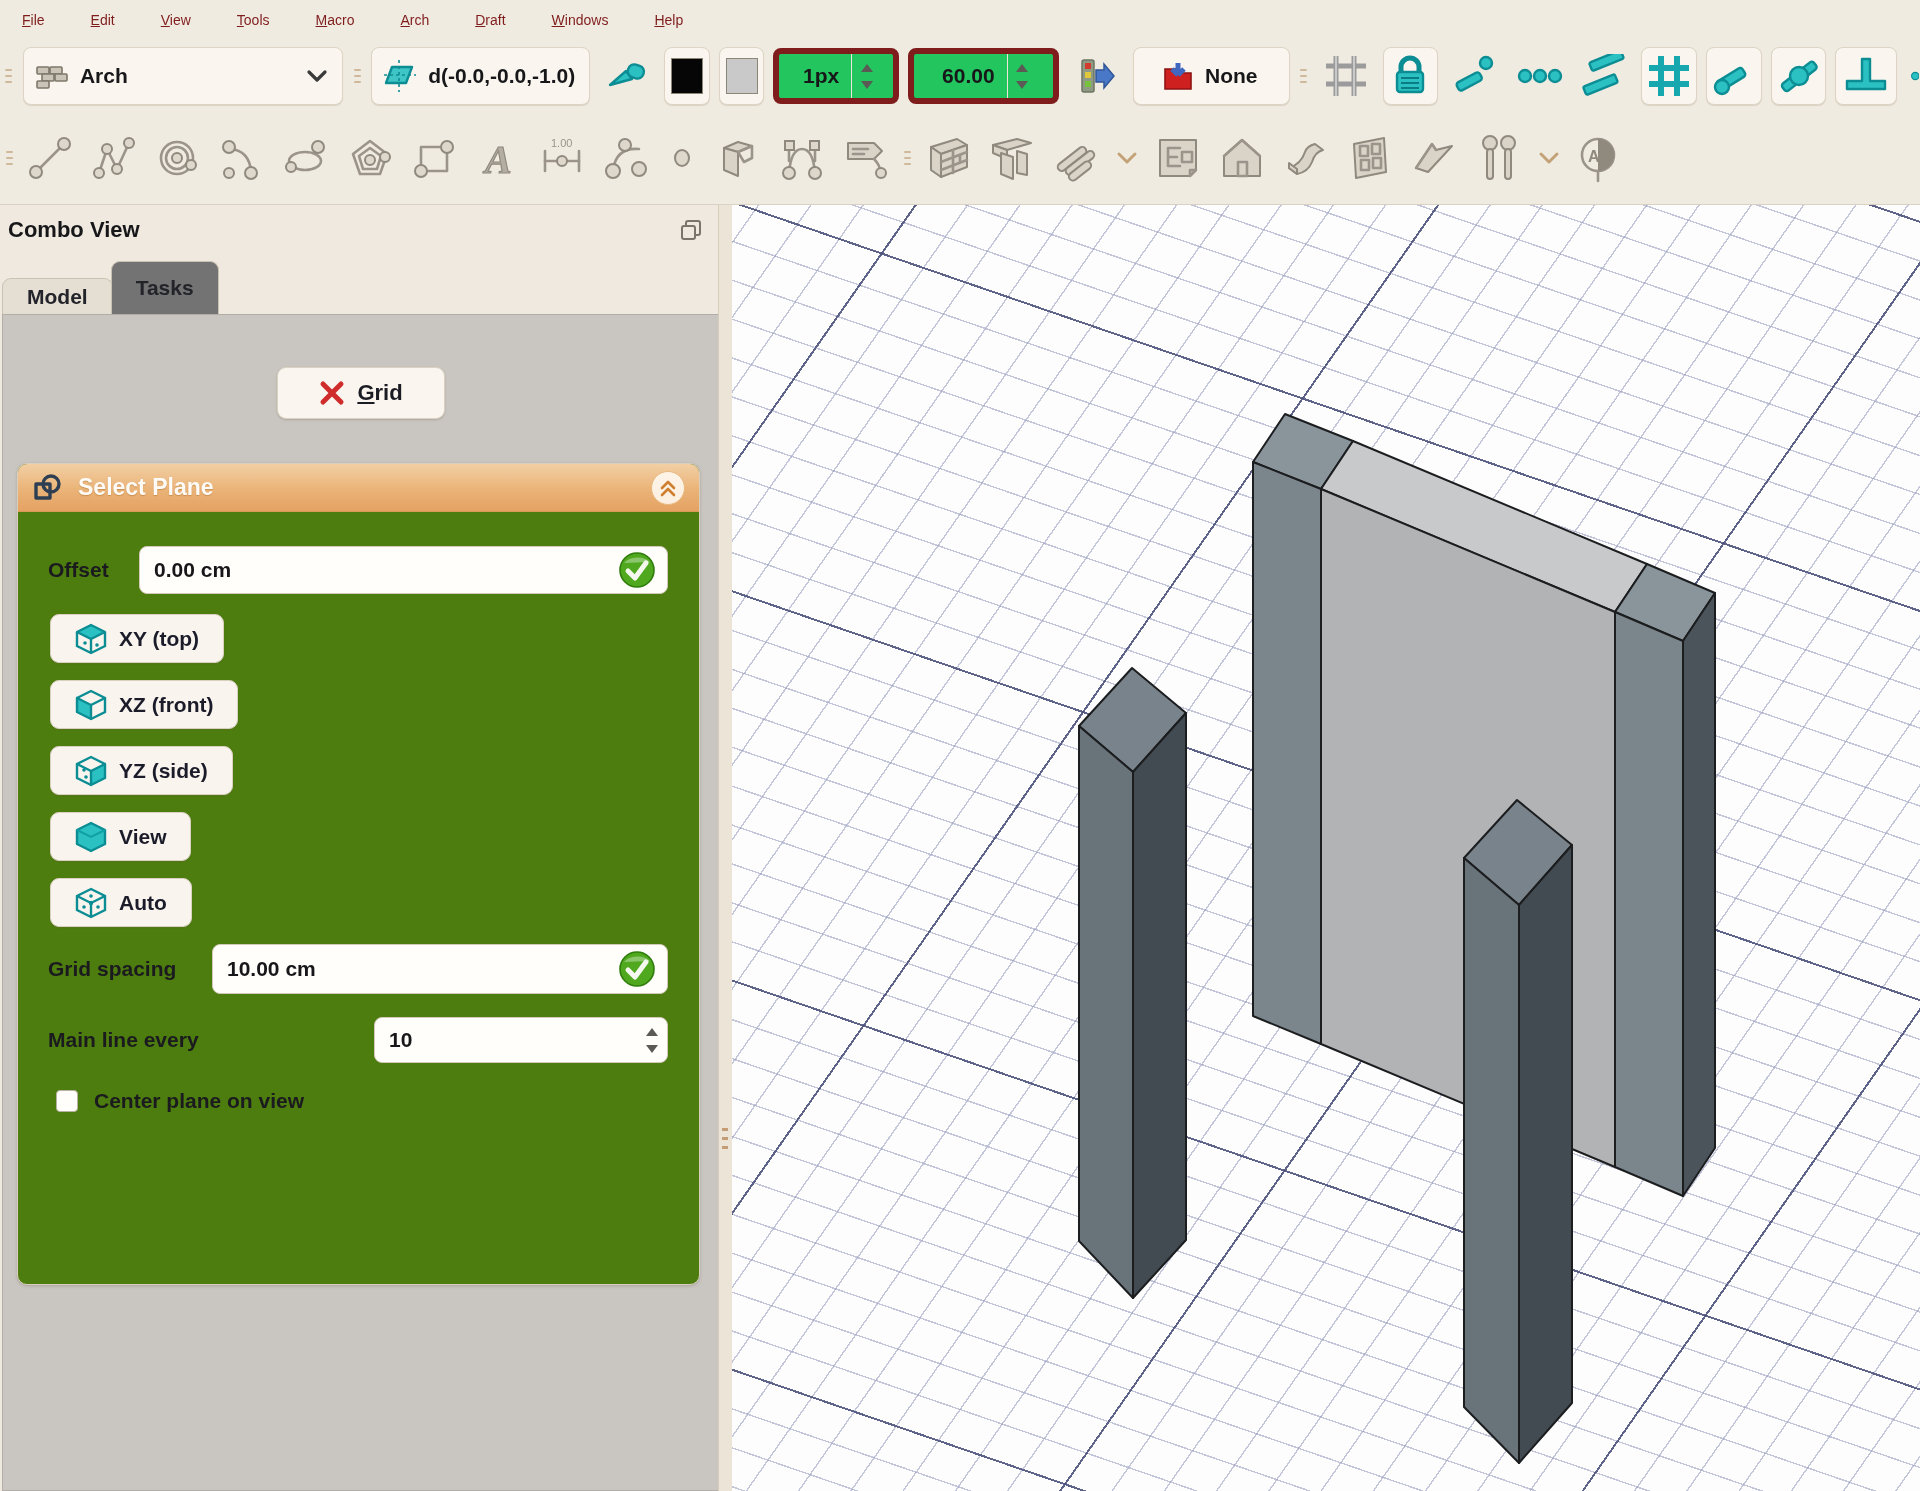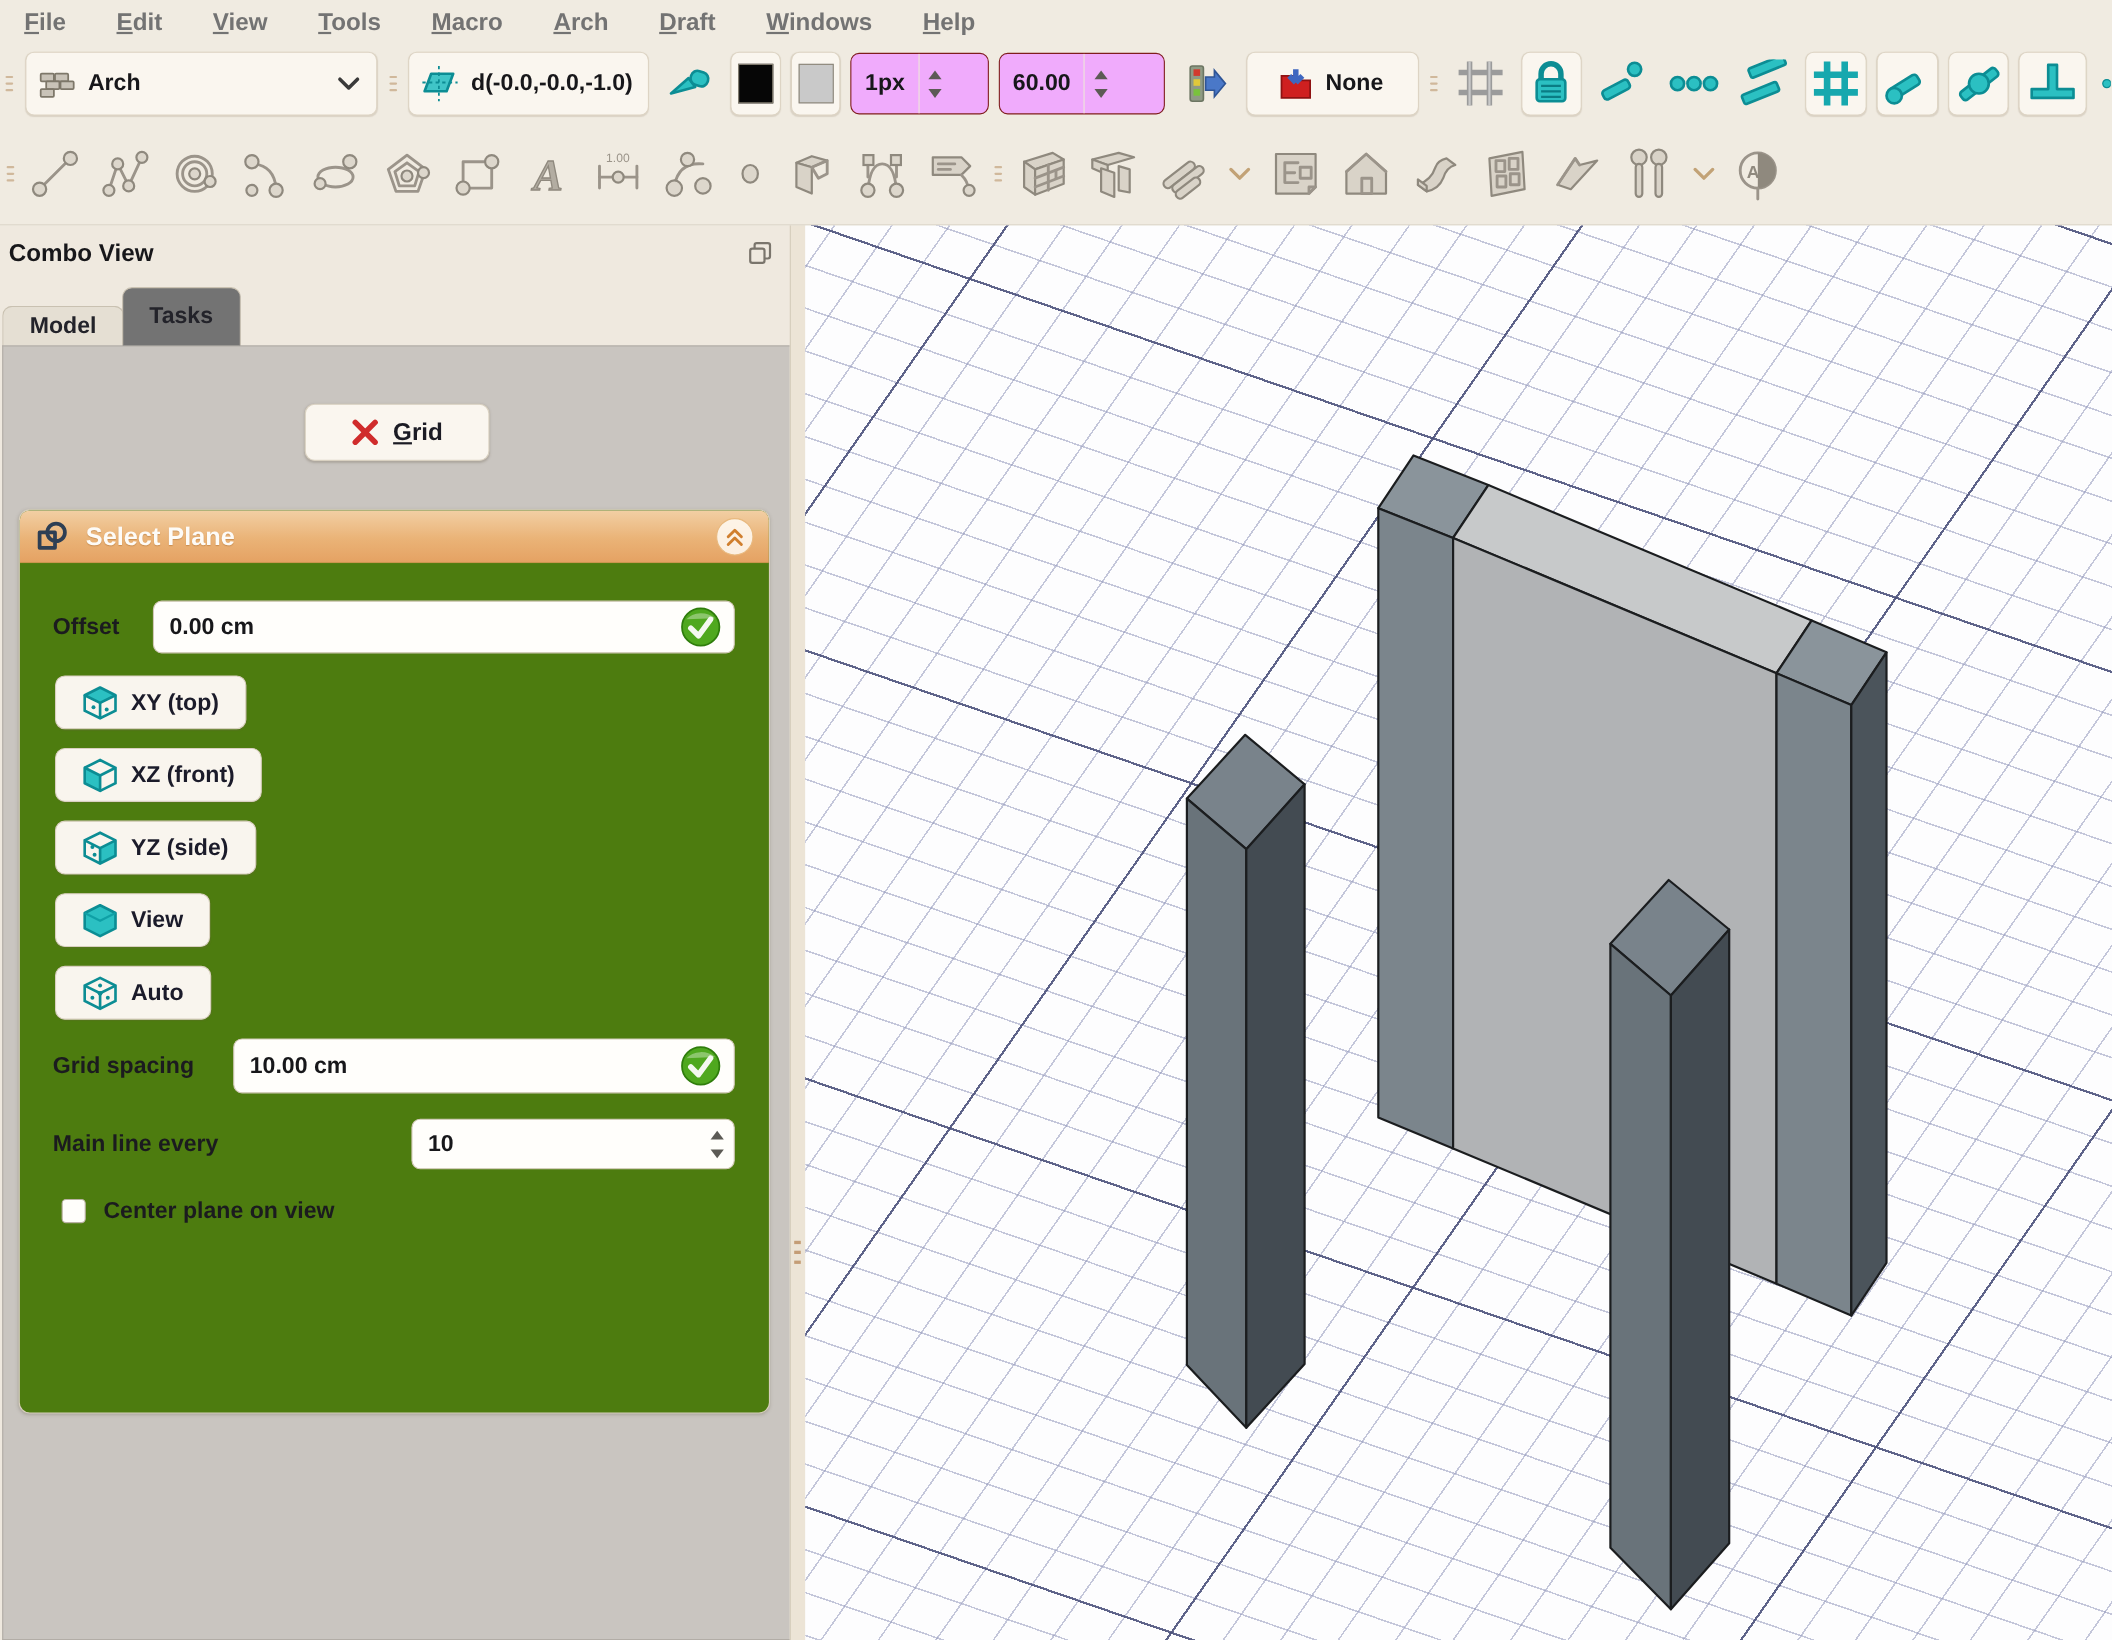--- a/index.html
+++ b/index.html
@@ -3,37 +3,37 @@
 <meta charset="utf-8">
 <style>
   * { margin:0; padding:0; box-sizing:border-box; }
   html,body { width:1920px; height:1491px; overflow:hidden; }
   body { background:#efe9df; font-family:"Liberation Sans",sans-serif; color:#17171a; position:relative; }
 
   
   .menubar { position:absolute; left:0; top:0; width:1920px; height:40px;
              display:flex; align-items:center; gap:46px; padding-left:22px;
              background:#f0ebe1; }
-  .menu-item { font-size:22px; font-weight:700; color:#737373; display:inline-block; cursor:default; }
+  .menu-item { font-size:14px; font-weight:400; color:#7f1d1d; display:inline-block; cursor:default; }
   .menu-item::first-letter { text-decoration:underline; }
 
   
   .tb { position:absolute; left:0; width:1920px; display:flex; align-items:center; background:#f0ebe1; }
   .tb1 { top:40px; height:72px; gap:9px; padding-left:4px; }
   .tb2 { top:112px; height:93px; gap:8px; padding-left:4px; border-bottom:1px solid #d8d1c4; }
   .grip { width:10px; height:40px; display:flex; flex-direction:column; justify-content:center; gap:4px; align-items:center; }
   .grip i { width:7px; height:2px; background:#d0b89b; border-radius:1px; }
   .tbtn { height:58px; display:flex; align-items:center; justify-content:center; border-radius:8px; }
   .raised { background:#faf6ef; border:1px solid #ddd4c4; box-shadow:0 1px 1px rgba(120,100,70,.18); }
   .flat { background:transparent; border:1px solid transparent; }
   .ibtn { width:56px; }
   .tool2 { width:56px; height:64px; display:flex; align-items:center; justify-content:center; }
   .combo { padding:0 14px 0 10px; gap:10px; }
   .combo .lbl, .btn-lbl { font-size:21px; font-weight:700; color:#17171a; }
-  .spin { background:#f0abfc; border:1px solid #7f1d1d; border-radius:8px; height:56px; display:flex; align-items:center; }
+  .spin { background:#22c55e; border:6px solid #7f1d1d; border-radius:8px; height:56px; display:flex; align-items:center;justify-content:center; }
   .spin .val { font-size:21px; font-weight:700; padding:0 12px; }
   .arrows { width:30px; height:100%; display:flex; flex-direction:column; justify-content:center; gap:9px; align-items:center; border-left:1px solid #eee7da; }
   .tri-up { width:0; height:0; border-left:6px solid transparent; border-right:6px solid transparent; border-bottom:8px solid #5c5a55; }
   .tri-dn { width:0; height:0; border-left:6px solid transparent; border-right:6px solid transparent; border-top:8px solid #5c5a55; }
   .swatch { width:46px; }
   .swatch i { display:block; width:32px; height:36px; border:1px solid #8c8678; }
   .chev { margin-left:auto; }
 
   
   .tl  { fill:#2bc0c2; stroke:#0c8d94; stroke-width:2.4; stroke-linejoin:round; }

